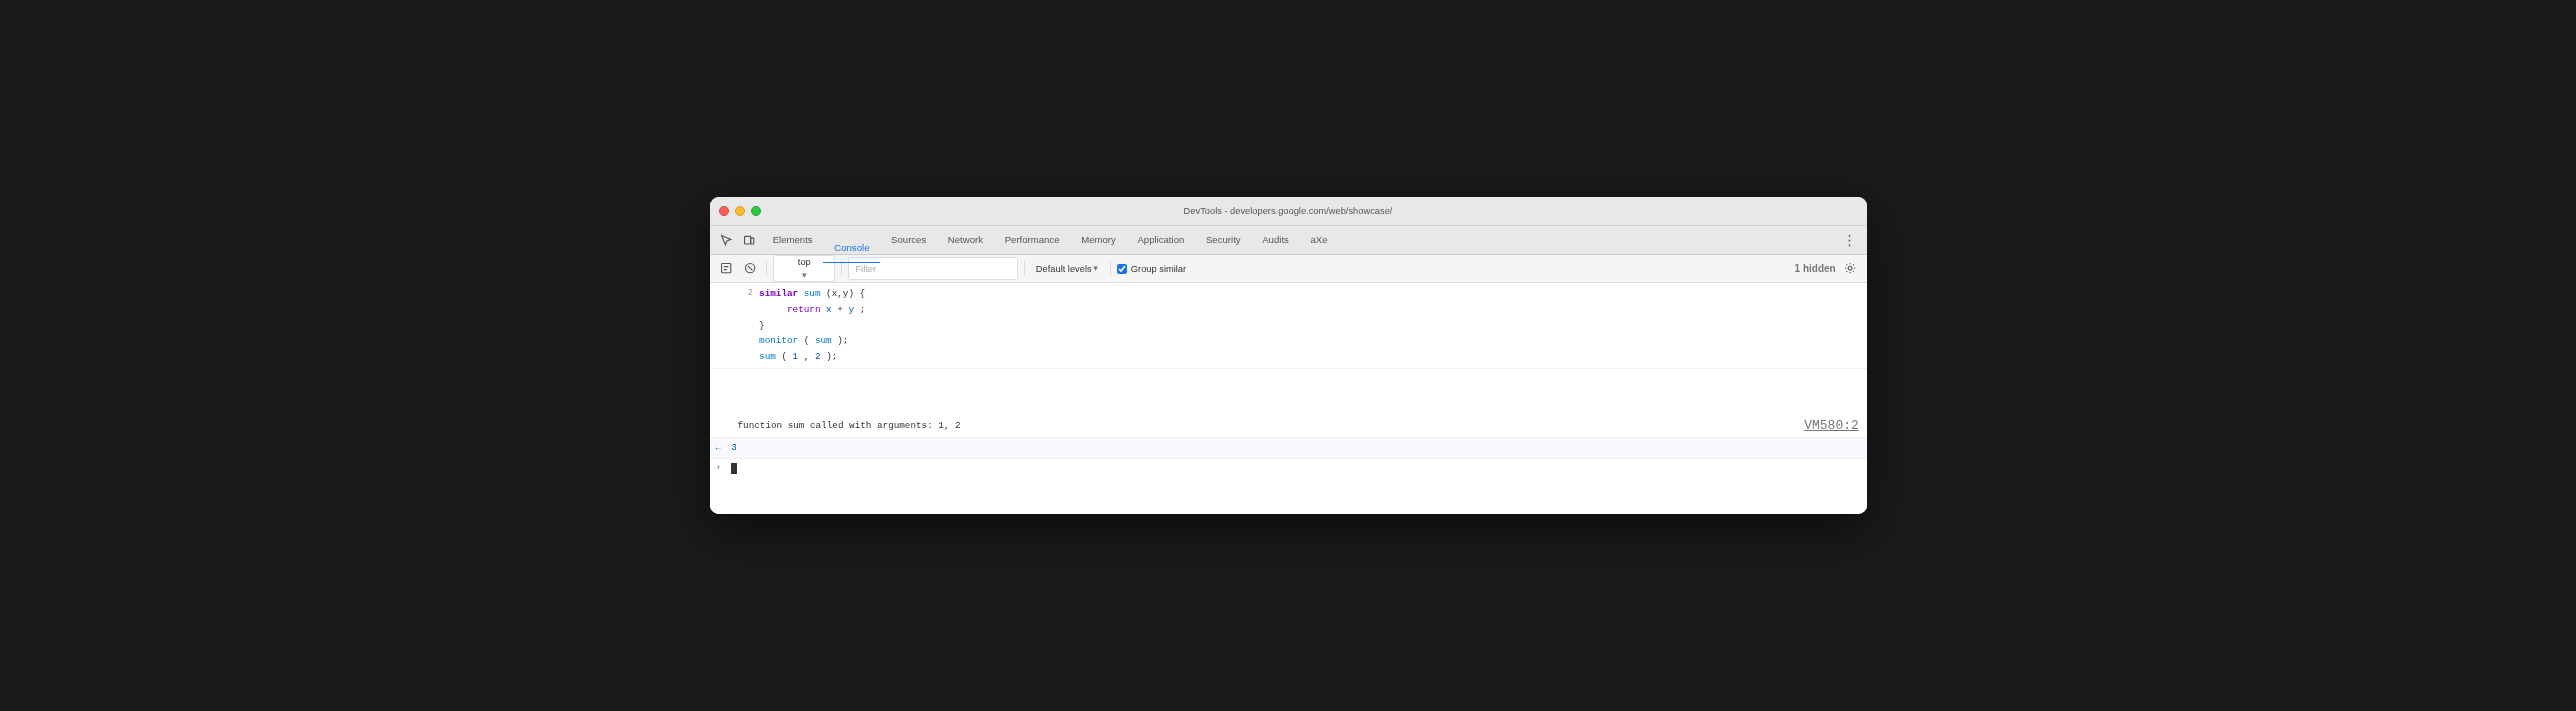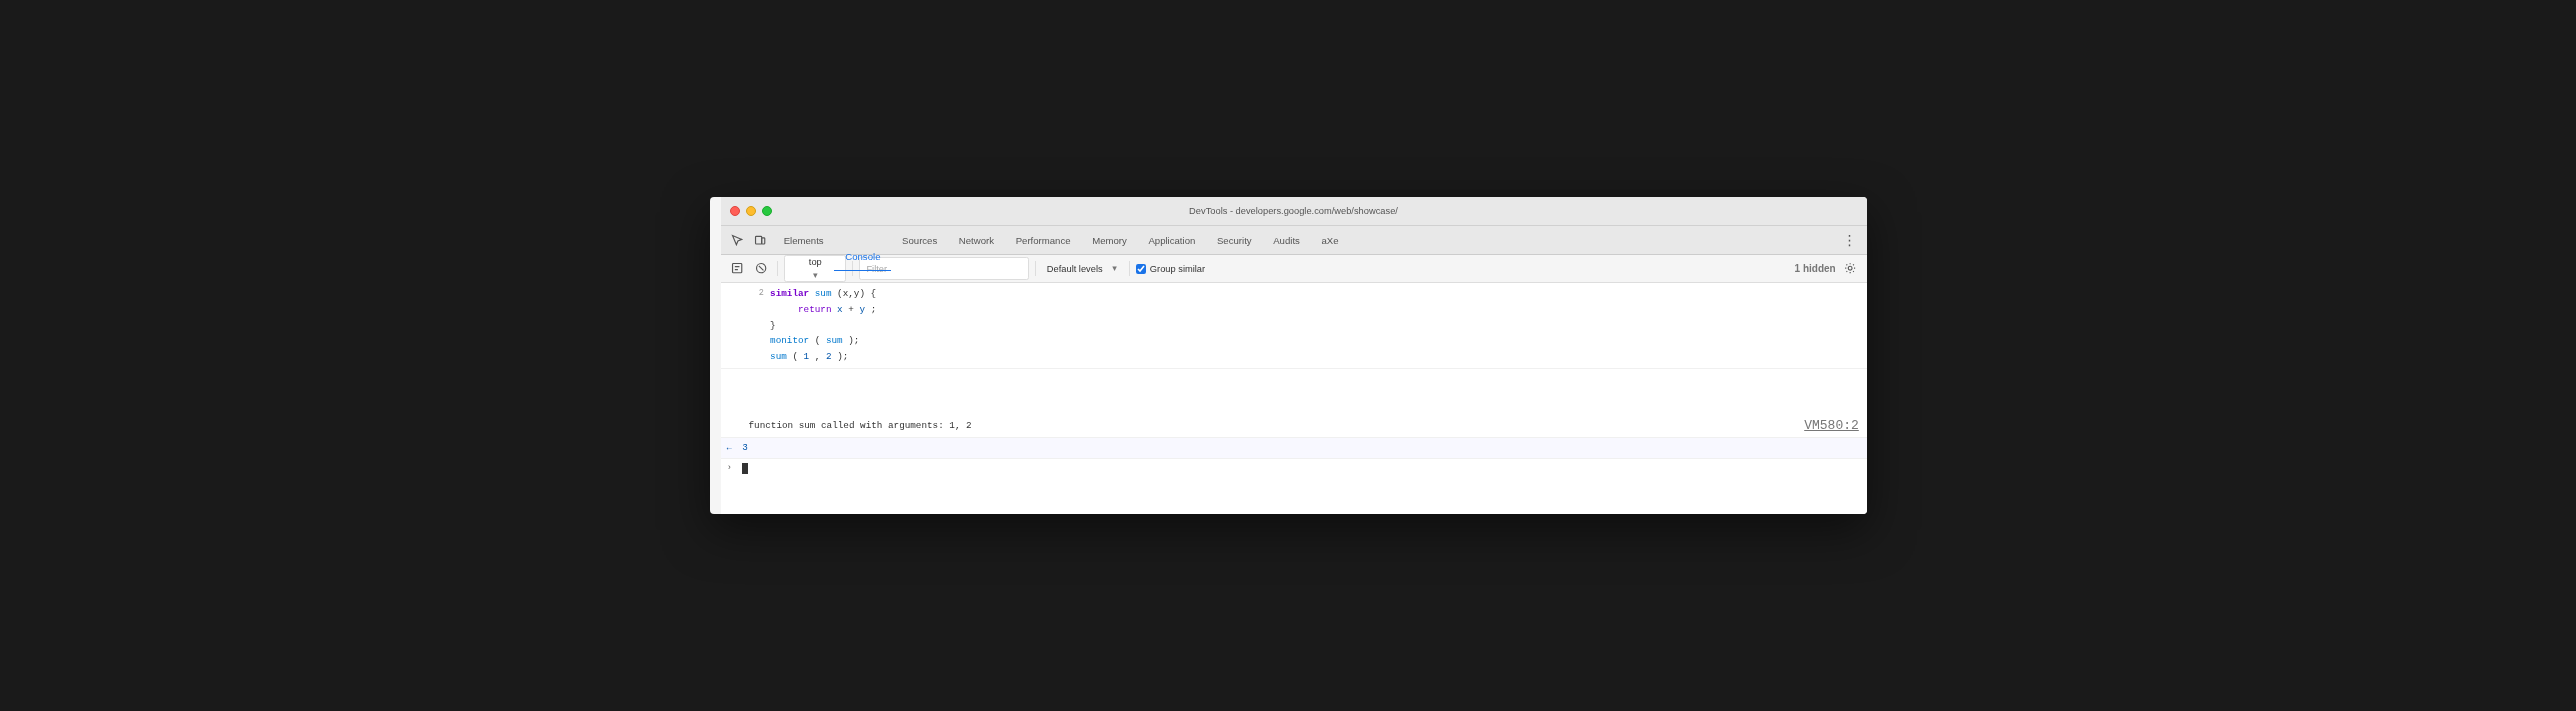--- a/index.html
+++ b/index.html
@@ -13,24 +13,23 @@
       display: flex;
       justify-content: center;
       align-items: center;
       min-height: 100vh;
       font-family: -apple-system, BlinkMacSystemFont, 'Helvetica Neue', Arial, sans-serif;
     }
 
     .window {
       width: 1157px;
       background: #f5f5f5;
-      border-radius: 4px;
+      border-radius: 9px;
       overflow: hidden;
       box-shadow: 0 15.4px 46px rgba(0,0,0,0.5);
-      padding-left: 11px;
     }
 
     
     .title-bar {
       background: #e8e8e8;
       height: 29px;
       display: flex;
       align-items: center;
       padding: 0 9.3px;
       position: relative;
@@ -81,21 +80,21 @@
       border-radius: 2.3px;
       cursor: pointer;
       color: #555;
       font-size: 10.8px;
       margin-right: 1.5px;
       flex-shrink: 0;
     }
 
     .tab-list {
       display: flex;
-      align-items: flex-start;
+      align-items: center;
       flex: 1;
       height: 100%;
     }
 
     .tab-item {
       padding: 0 10.8px;
       height: 29px;
       display: flex;
       align-items: center;
       font-size: 9.6px;
@@ -183,21 +182,21 @@
       background: white;
     }
 
     .filter-input::placeholder {
       color: #aaa;
     }
 
     .default-levels {
       display: flex;
       align-items: center;
-      gap: 8px;
+      gap: 0;
       font-size: 9.3px;
       color: #333;
       cursor: pointer;
       padding: 1.5px 4.6px;
       border-radius: 2.3px;
       justify-content: center;
     }
 
     .group-similar {
       display: flex;

